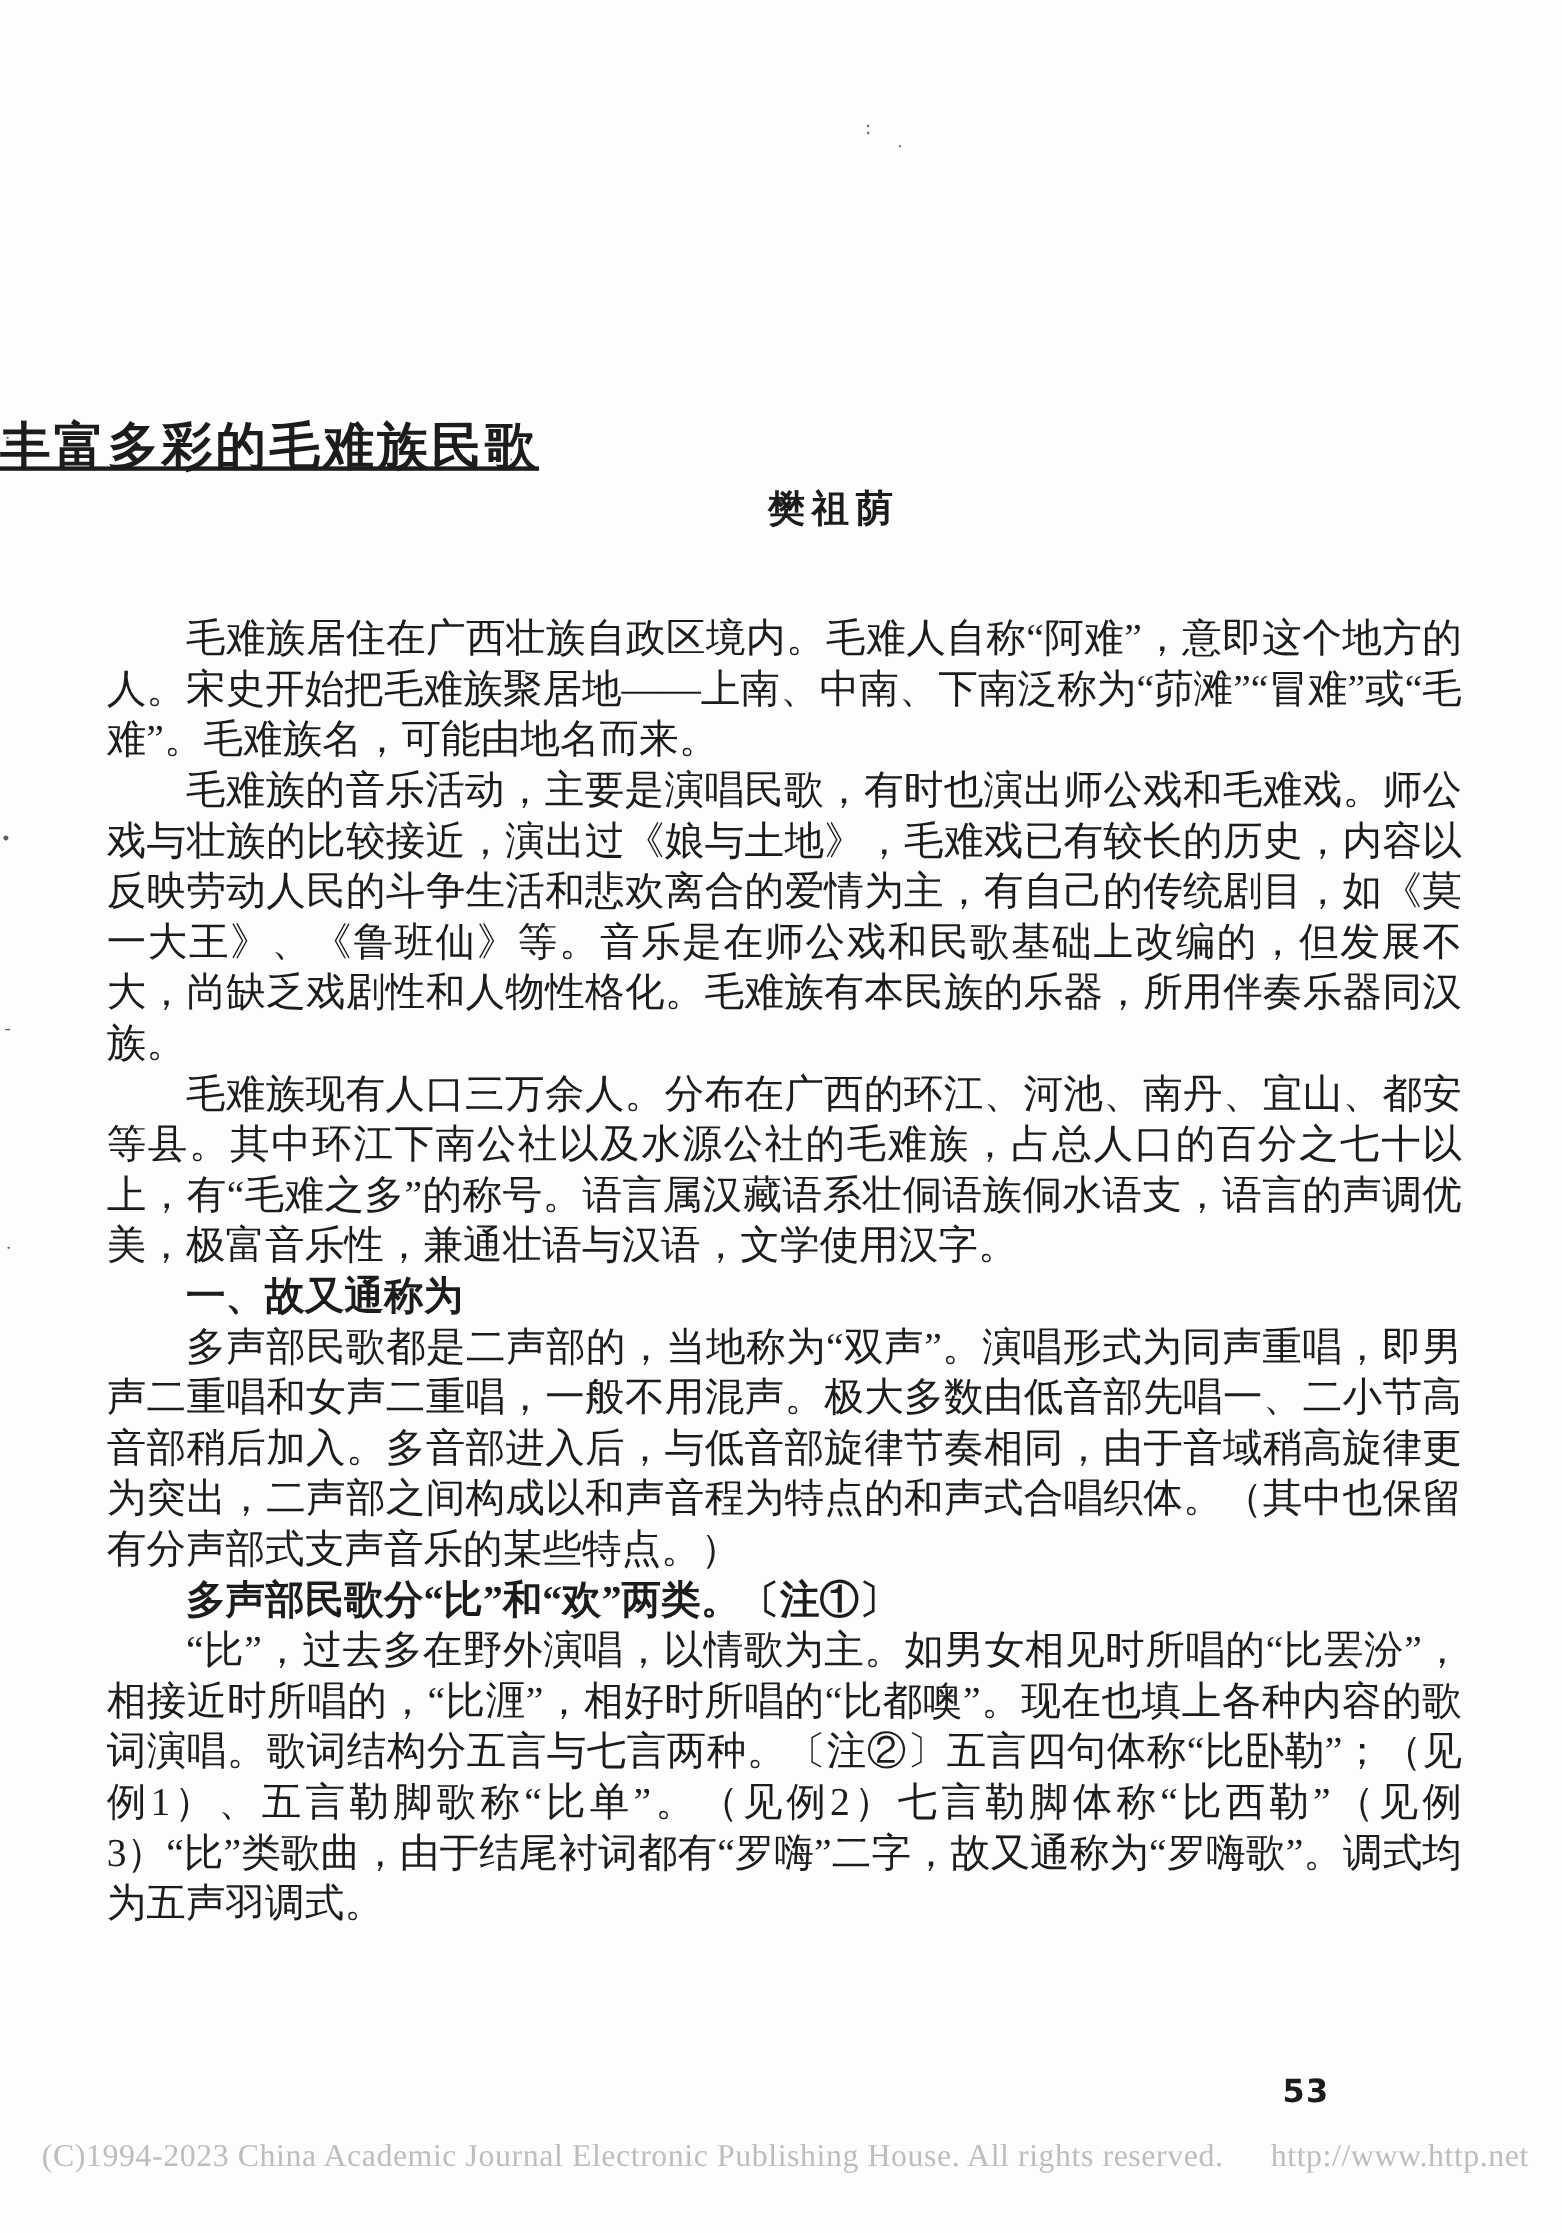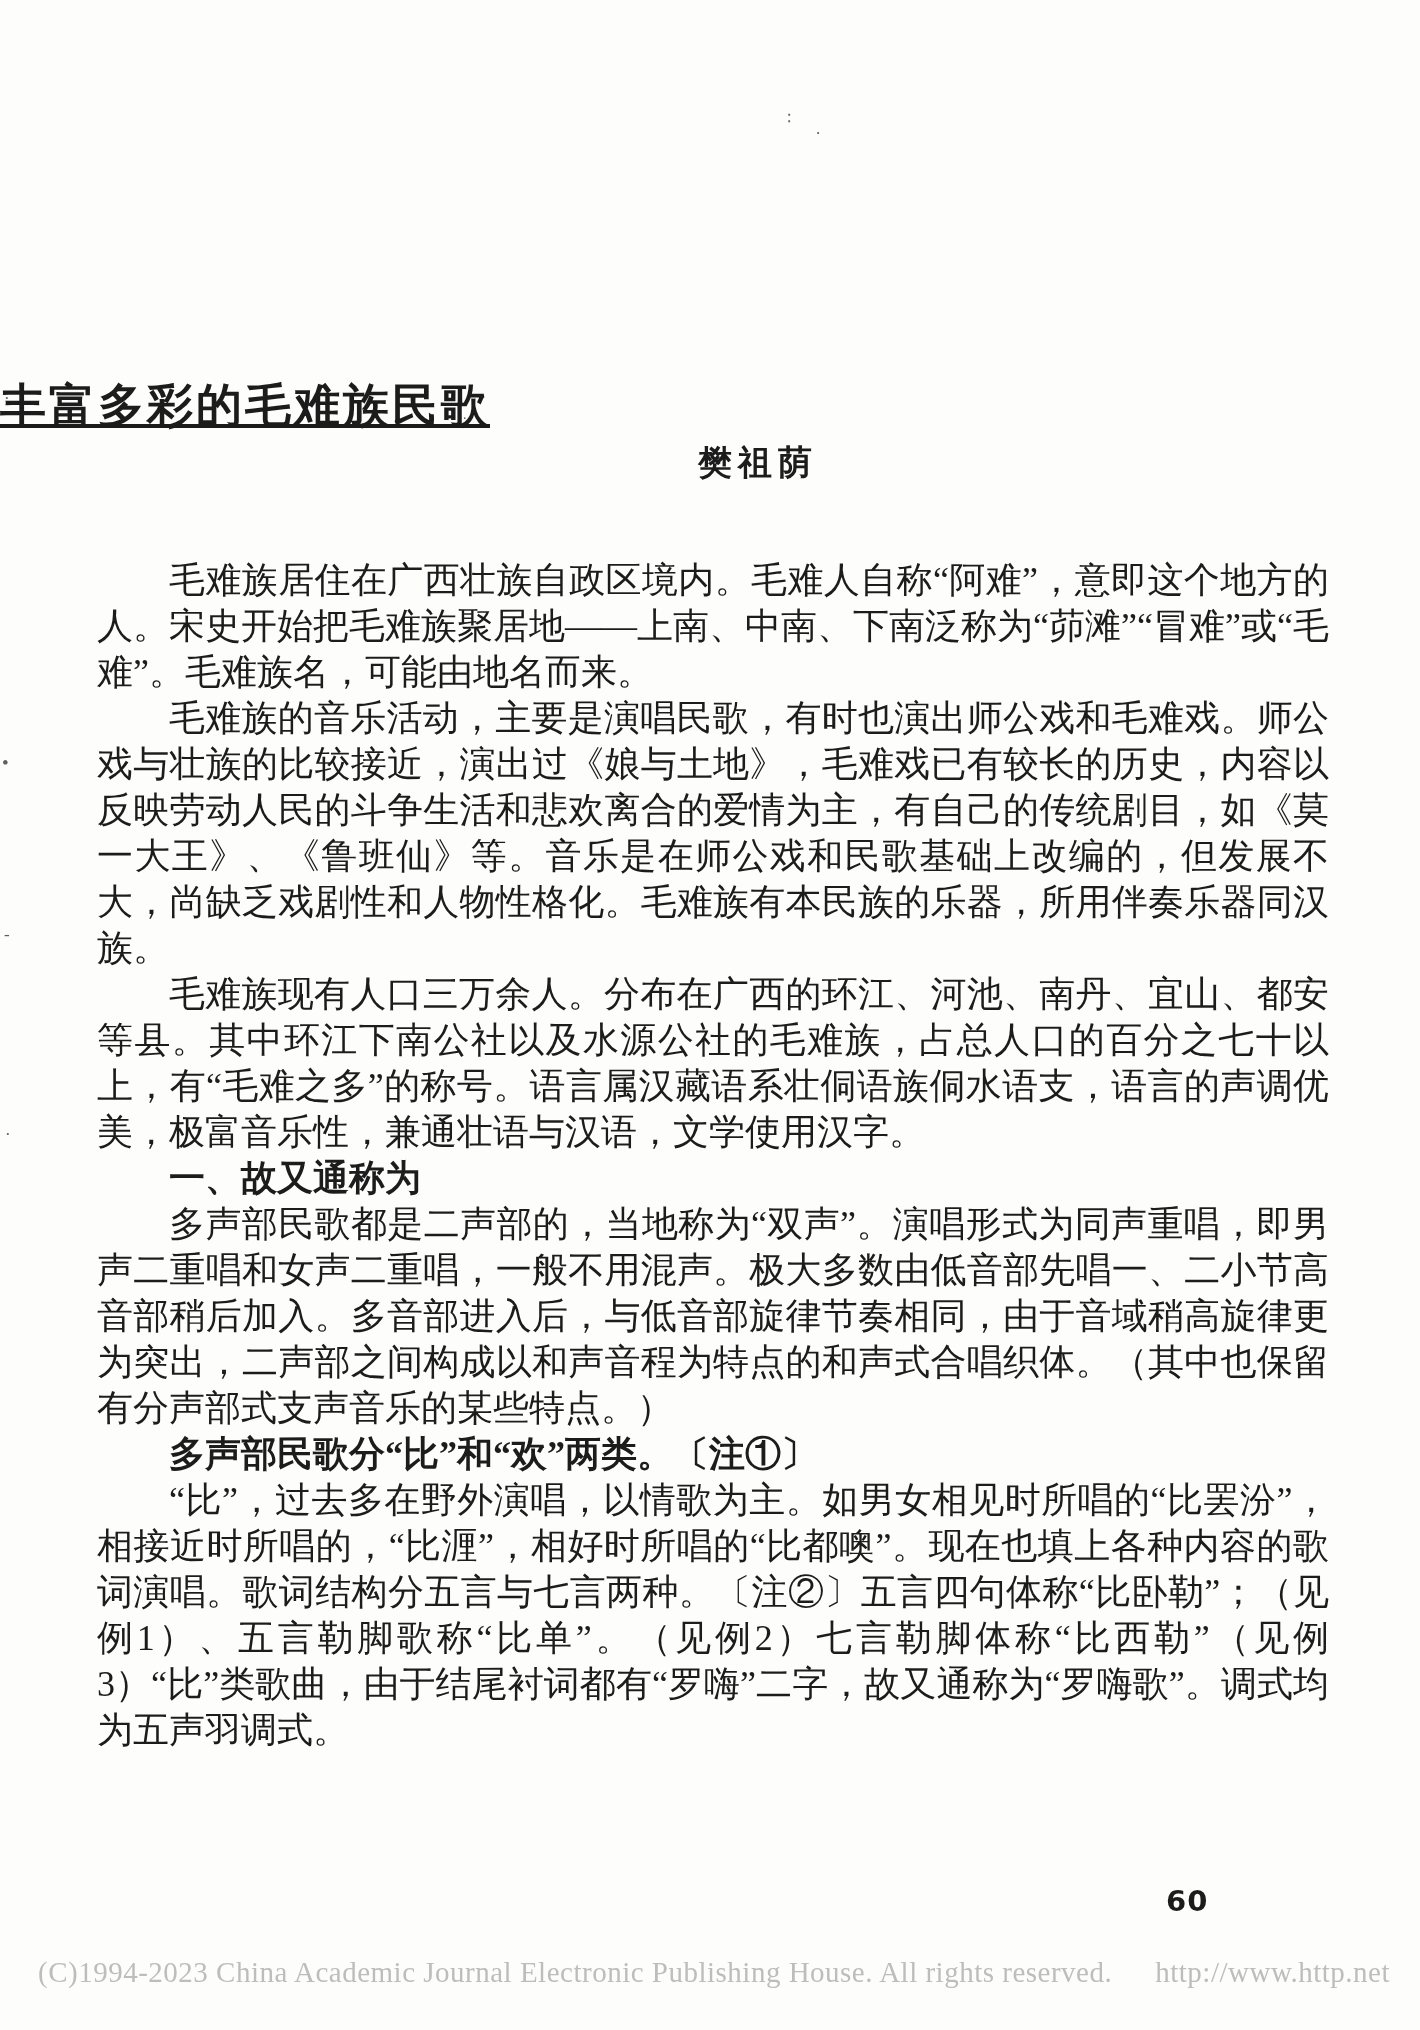--- a/index.html
+++ b/index.html
@@ -69,21 +69,20 @@
     left: 38px;
     width: 1352px;
     display: flex;
     justify-content: space-between;
     align-items: baseline;
     font-size: 29px;
     color: #bdbdbd;
     font-family: "Liberation Serif", serif;
     letter-spacing: 0.5px;
     white-space: nowrap;
-    margin-top: 12px;
   }
   .mark {
     position: absolute;
     color: #444;
     font-size: 17px;
     line-height: 1;
     opacity: 0.85;
   }
   .m0 { top: 110px;  left: 787px; }
   .m1 { top: 120px;  left: 816px; }
@@ -105,21 +104,21 @@
   <div class="article-body">
     <p>毛难族居住在广西壮族自政区境内。毛难人自称“阿难”，意即这个地方的人。宋史开始把毛难族聚居地——上南、中南、下南泛称为“茆滩”“冒难”或“毛难”。毛难族名，可能由地名而来。</p>
     <p>毛难族的音乐活动，主要是演唱民歌，有时也演出师公戏和毛难戏。师公戏与壮族的比较接近，演出过《娘与土地》，毛难戏已有较长的历史，内容以反映劳动人民的斗争生活和悲欢离合的爱情为主，有自己的传统剧目，如《莫一大王》、《鲁班仙》等。音乐是在师公戏和民歌基础上改编的，但发展不大，尚缺乏戏剧性和人物性格化。毛难族有本民族的乐器，所用伴奏乐器同汉族。</p>
     <p>毛难族现有人口三万余人。分布在广西的环江、河池、南丹、宜山、都安等县。其中环江下南公社以及水源公社的毛难族，占总人口的百分之七十以上，有“毛难之多”的称号。语言属汉藏语系壮侗语族侗水语支，语言的声调优美，极富音乐性，兼通壮语与汉语，文学使用汉字。</p>
     <p class="heading">一、故又通称为</p>
     <p>多声部民歌都是二声部的，当地称为“双声”。演唱形式为同声重唱，即男声二重唱和女声二重唱，一般不用混声。极大多数由低音部先唱一、二小节高音部稍后加入。多音部进入后，与低音部旋律节奏相同，由于音域稍高旋律更为突出，二声部之间构成以和声音程为特点的和声式合唱织体。（其中也保留有分声部式支声音乐的某些特点。）</p>
     <p class="emphasis">多声部民歌分“比”和“欢”两类。〔注①〕</p>
     <p>“比”，过去多在野外演唱，以情歌为主。如男女相见时所唱的“比罢汾”，相接近时所唱的，“比湹”，相好时所唱的“比都噢”。现在也填上各种内容的歌词演唱。歌词结构分五言与七言两种。〔注②〕五言四句体称“比卧勒”；（见例1）、五言勒脚歌称“比单”。（见例2）七言勒脚体称“比西勒”（见例3）“比”类歌曲，由于结尾衬词都有“罗嗨”二字，故又通称为“罗嗨歌”。调式均为五声羽调式。</p>
   </div>
 
-  <div class="page-number">60</div>
+  <div class="page-number">53</div>
 
   <div class="page-footer">
     <span>(C)1994-2023 China Academic Journal Electronic Publishing House. All rights reserved.</span>
     <span>http://www.http.net</span>
   </div>
 
   <span class="mark m0">∶</span>
   <span class="mark m1">.</span>
   <span class="mark m2">.</span>
   <span class="mark m3">·</span>

